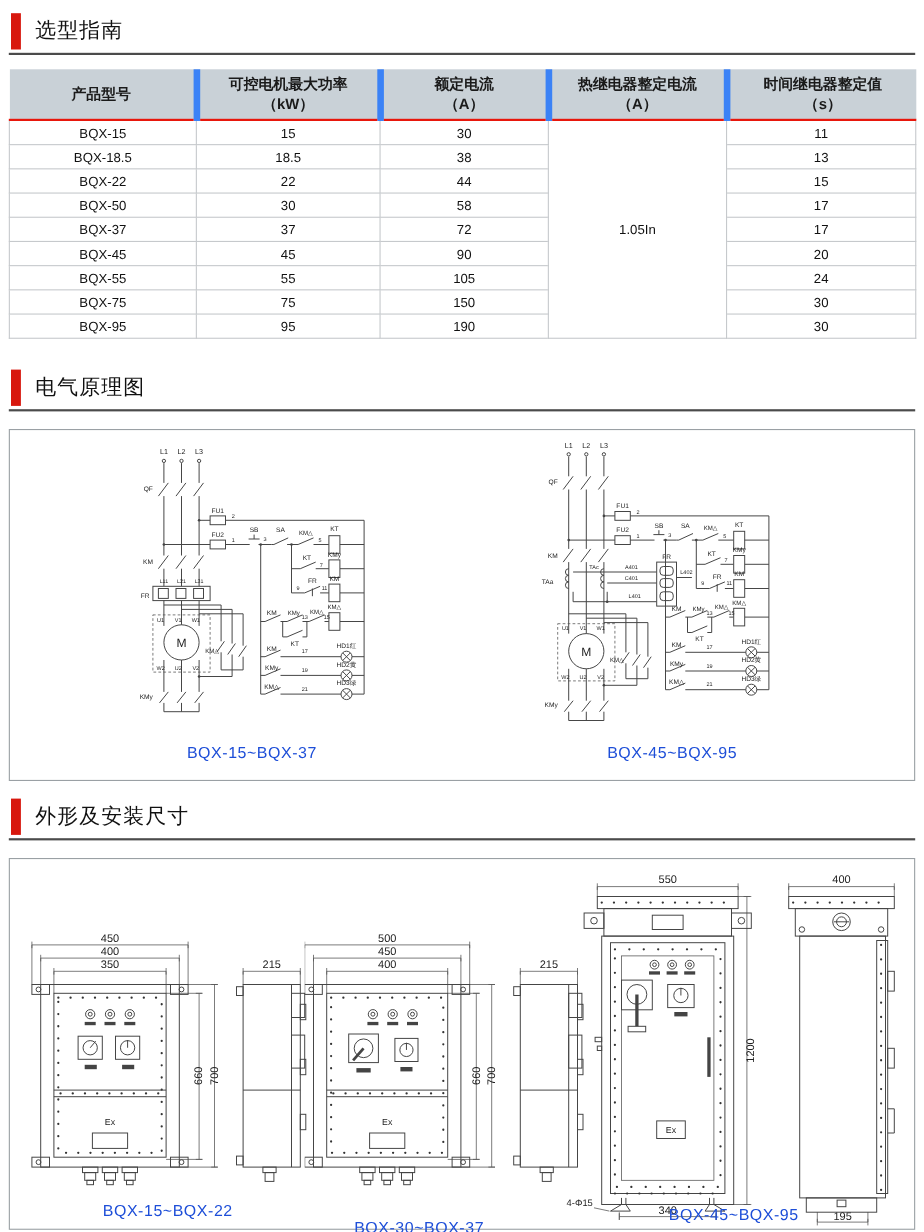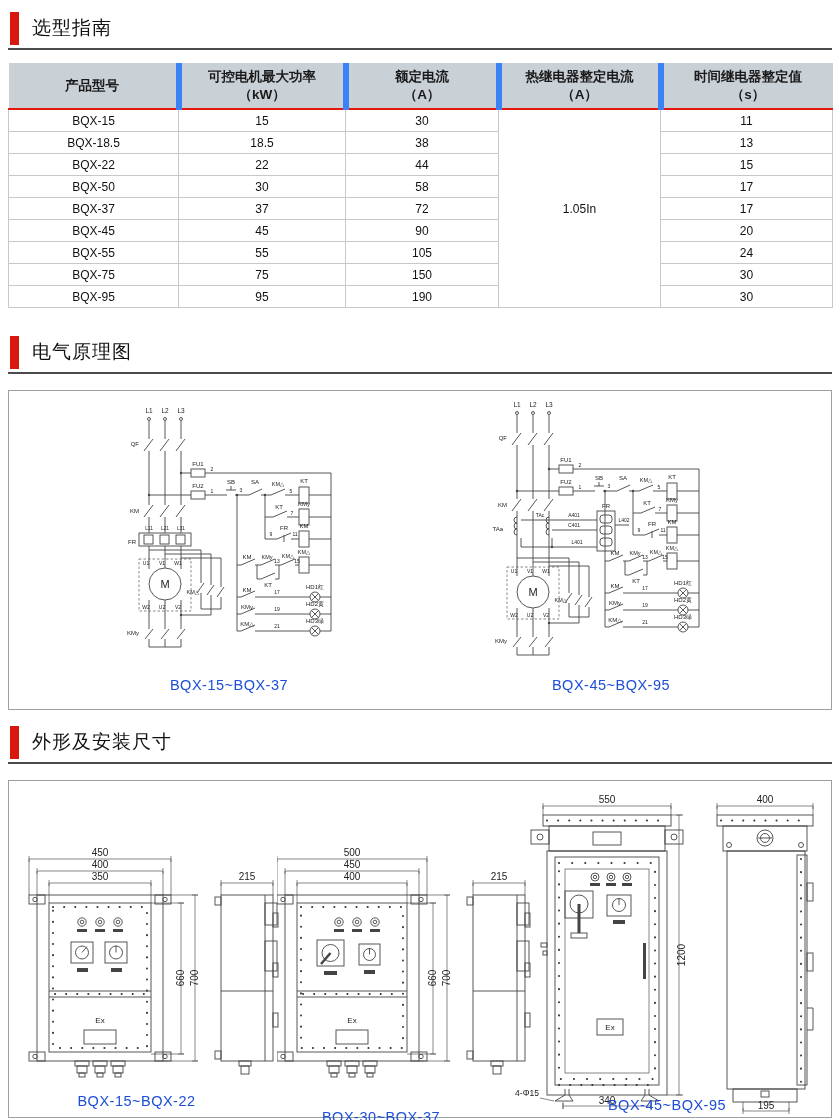--- a/index.html
+++ b/index.html
@@ -431,21 +431,21 @@
     <g>
         <text x="75" y="11" font-size="10" text-anchor="middle">450</text>
         <text x="75" y="23" font-size="10" text-anchor="middle">400</text>
         <text x="75" y="35" font-size="10" text-anchor="middle">350</text>
         <text x="222" y="35" font-size="10" text-anchor="middle">215</text>
         <text x="159" y="133" font-size="10" text-anchor="middle" transform="rotate(-90 159 133)">660</text>
         <text x="173" y="133" font-size="10" text-anchor="middle" transform="rotate(-90 173 133)">700</text>
         <text x="75" y="178" font-size="8" text-anchor="middle">Ex</text>
       </g>
   </svg>
-  <div class="cap" style="left:20px;top:312px;width:215px">BQX-15~BQX-22</div>
+  <div class="cap" style="left:36px;top:312px;width:215px">BQX-15~BQX-22</div>
 
   <svg class="abs" style="left:268px;top:64px" width="260" height="252" viewBox="0 0 260 252">
     <g class="dim">
       <path d="M0,14 H150 M0,11 V17 M150,11 V17 M0,14 V50 M150,14 V50"></path>
       <path d="M8,26 H142 M8,23 V29 M142,23 V29 M8,26 V50 M142,26 V50"></path>
       <path d="M20,38 H130 M20,35 V41 M130,35 V41 M20,38 V58 M130,38 V58"></path>
       <path d="M196,38 H248 M196,35 V41 M248,35 V41 M196,38 V50 M248,38 V50"></path>
       <path d="M130,58 H159 M130,209 H159 M156,58 V209 M153,58 H159 M153,209 H159"></path>
       <path d="M142,50 H173 M142,216 H173 M170,50 V216 M167,50 H173 M167,216 H173"></path>
     </g>

